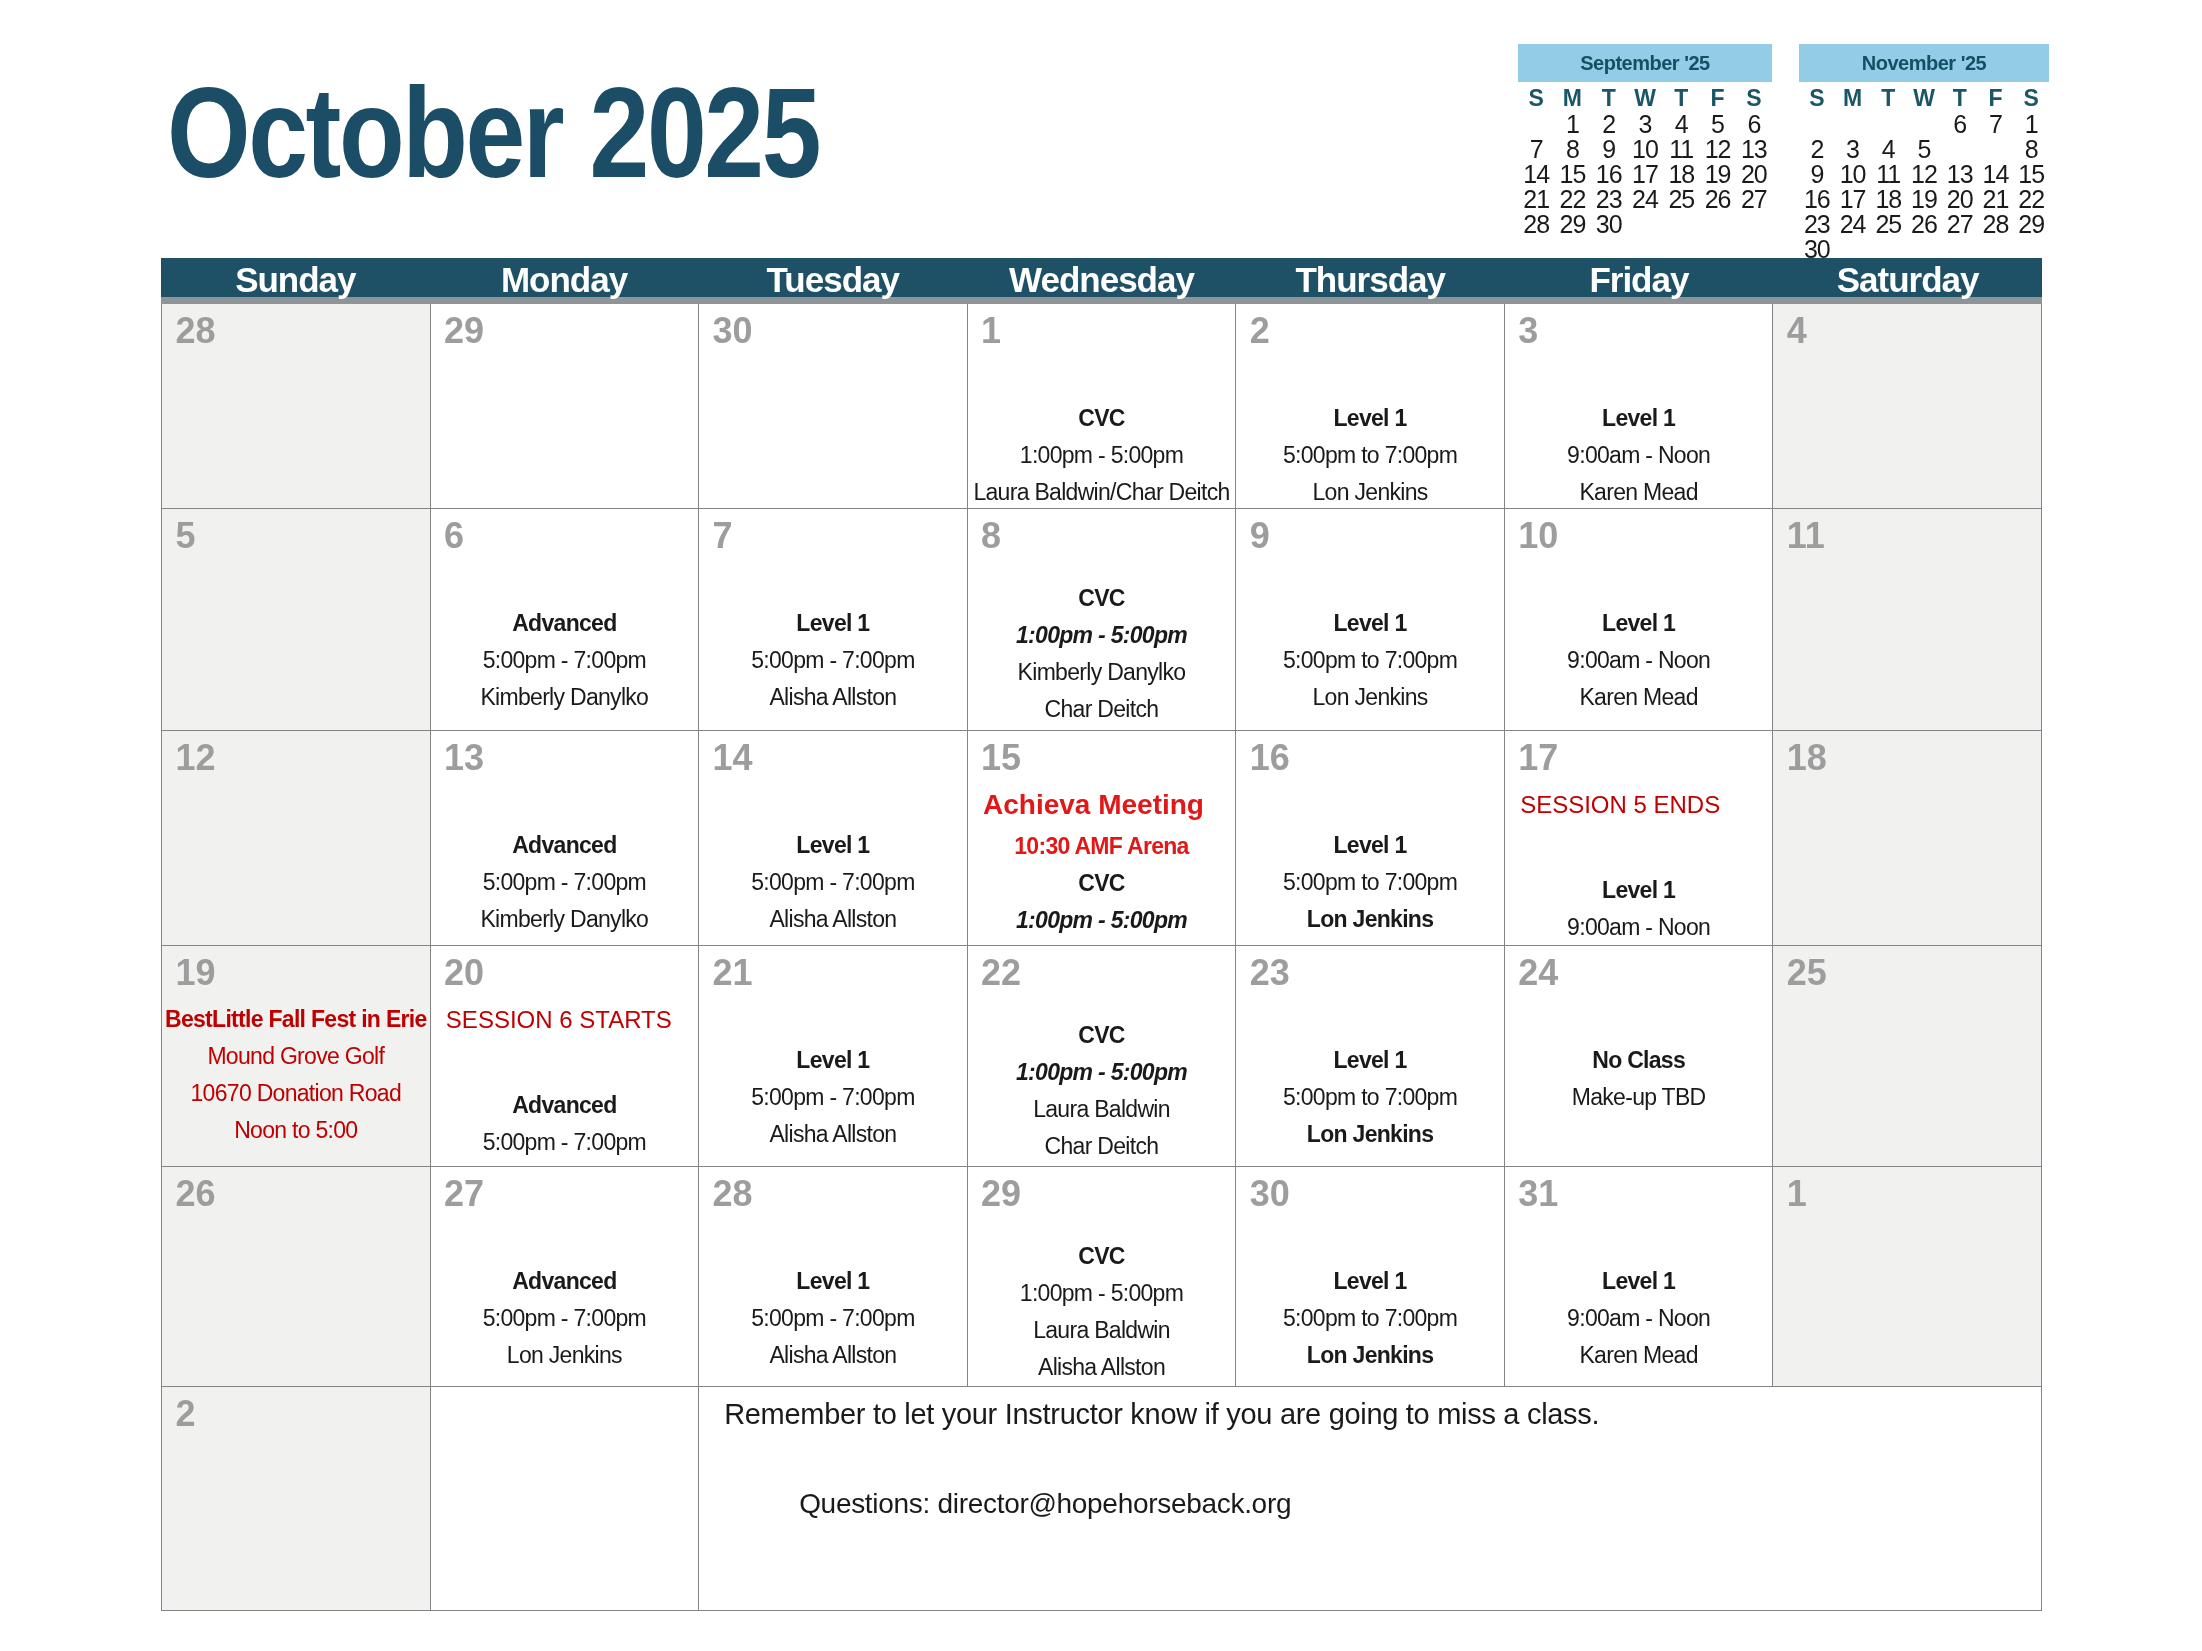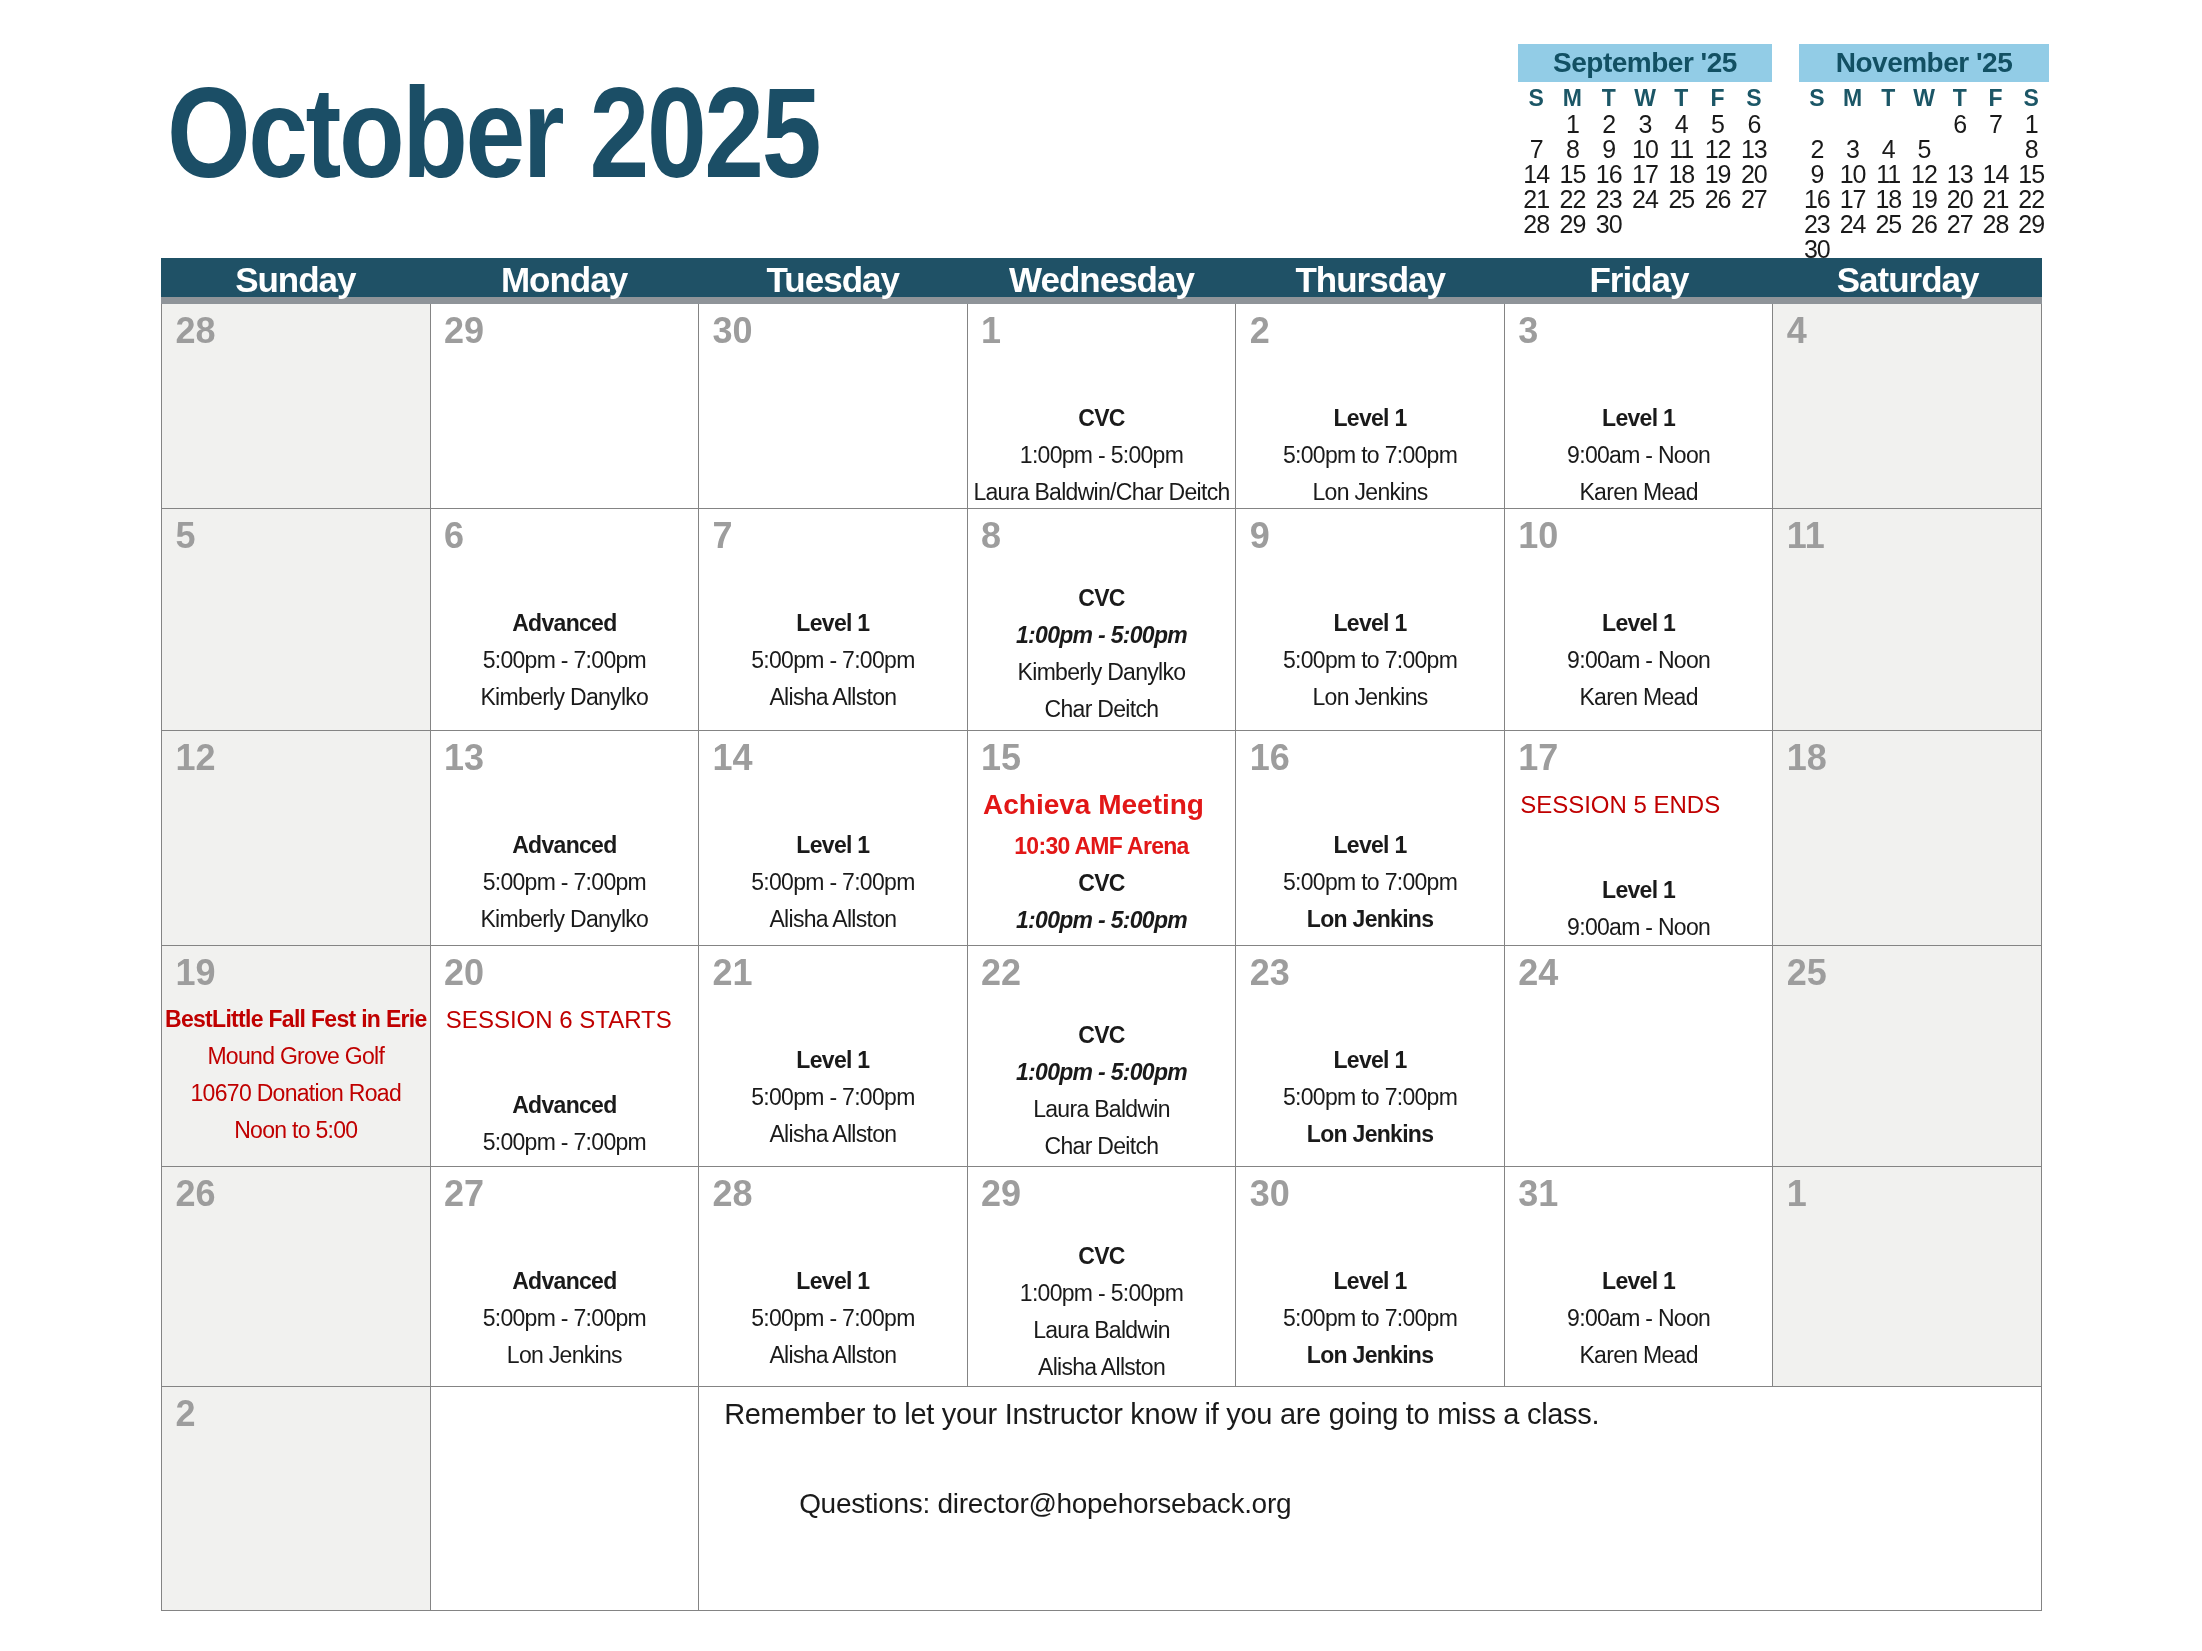--- a/index.html
+++ b/index.html
@@ -15,21 +15,21 @@
     position:absolute; left:167px; top:59px;
     font-size:128px; font-weight:700; color:#1b4e66;
     letter-spacing:-2.9px; transform:scaleX(0.84); transform-origin:left top;
     white-space:nowrap;
   }
   
   .mini-cal{ position:absolute; top:44px; width:254px; }
   .mini-cal.sep{ left:1518px; }
   .mini-cal.nov{ left:1799px; width:250px; }
   .mini-cal .mc-title{
-    background:#92cce6; color:#125063; font-weight:700; font-size:28px;
+    background:#92cce6; color:#125063; font-weight:700; font-size:20px;
     text-align:center; height:38px; line-height:38px; letter-spacing:-0.5px;
   }
   .mc-week, .mc-row{ display:grid; grid-template-columns:repeat(7,1fr); }
   .mc-week{ margin-top:2.9px; }
   .mc-week span{
     color:#1b5666; font-weight:700; font-size:23px; text-align:center; line-height:27px;
   }
   .mc-row span{
     font-size:25px; color:#1a1a1a; text-align:center; line-height:25px;
     letter-spacing:-1px;
@@ -326,21 +326,24 @@
           <div class="ev l-title">CVC</div>
           <div class="ev l-time-bi">1:00pm - 5:00pm</div>
           <div class="ev l-name">Laura Baldwin</div>
           <div class="ev l-name">Char Deitch</div>
         </div></div>
       <div class="cell" style="grid-area: 4 / 5;"><span class="daynum">23</span><div class="events" style="margin-top: 50px;">
           <div class="ev l-title">Level 1</div>
           <div class="ev l-time">5:00pm to 7:00pm</div>
           <div class="ev l-name-b">Lon Jenkins</div>
         </div></div>
-      <div class="cell" style="grid-area: 4 / 6;"><span class="daynum">24</span></div>
+      <div class="cell" style="grid-area: 4 / 6;"><span class="daynum">24</span><div class="events" style="margin-top: 50px;">
+          <div class="ev l-title">No Class</div>
+          <div class="ev l-name">Make-up TBD</div>
+        </div></div>
       <div class="cell weekend" style="grid-area: 4 / 7;"><span class="daynum">25</span></div>
       <div class="cell weekend" style="grid-area: 5 / 1;"><span class="daynum">26</span></div>
       <div class="cell" style="grid-area: 5 / 2;"><span class="daynum">27</span><div class="events" style="margin-top: 50px;">
           <div class="ev l-title">Advanced</div>
           <div class="ev l-time">5:00pm - 7:00pm</div>
           <div class="ev l-name">Lon Jenkins</div>
         </div></div>
       <div class="cell" style="grid-area: 5 / 3;"><span class="daynum">28</span><div class="events" style="margin-top: 50px;">
           <div class="ev l-title">Level 1</div>
           <div class="ev l-time">5:00pm - 7:00pm</div>

